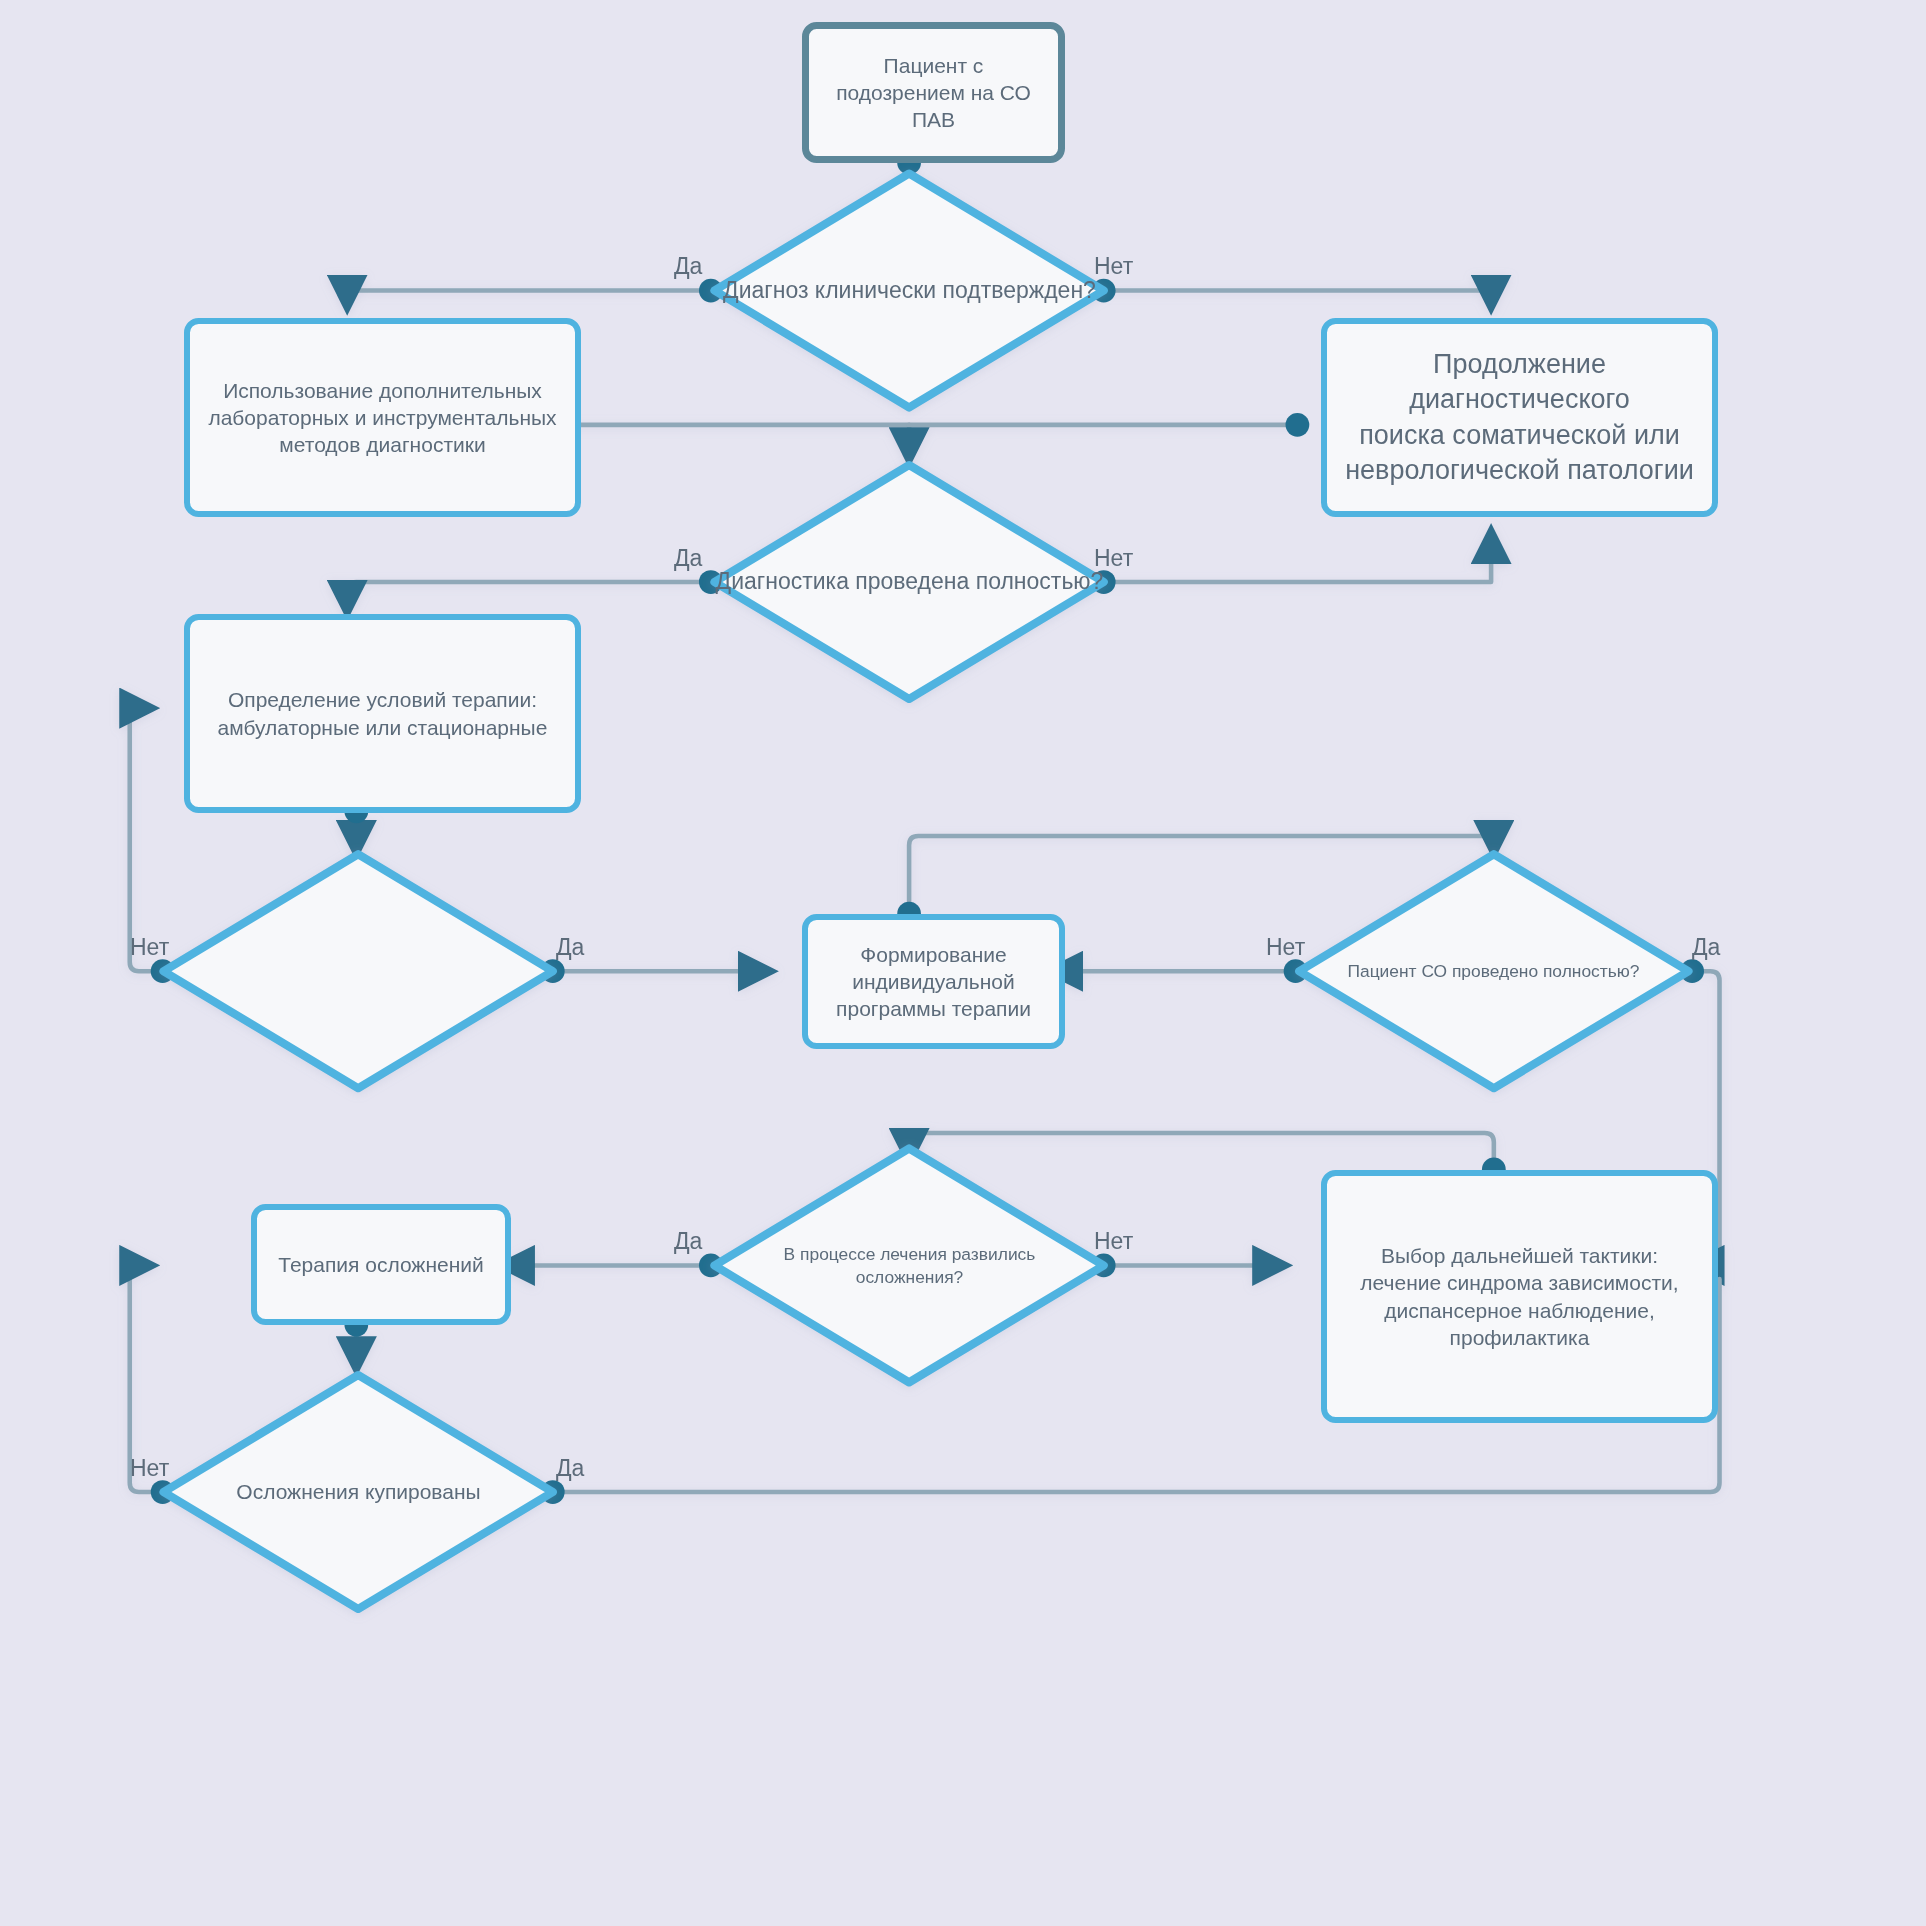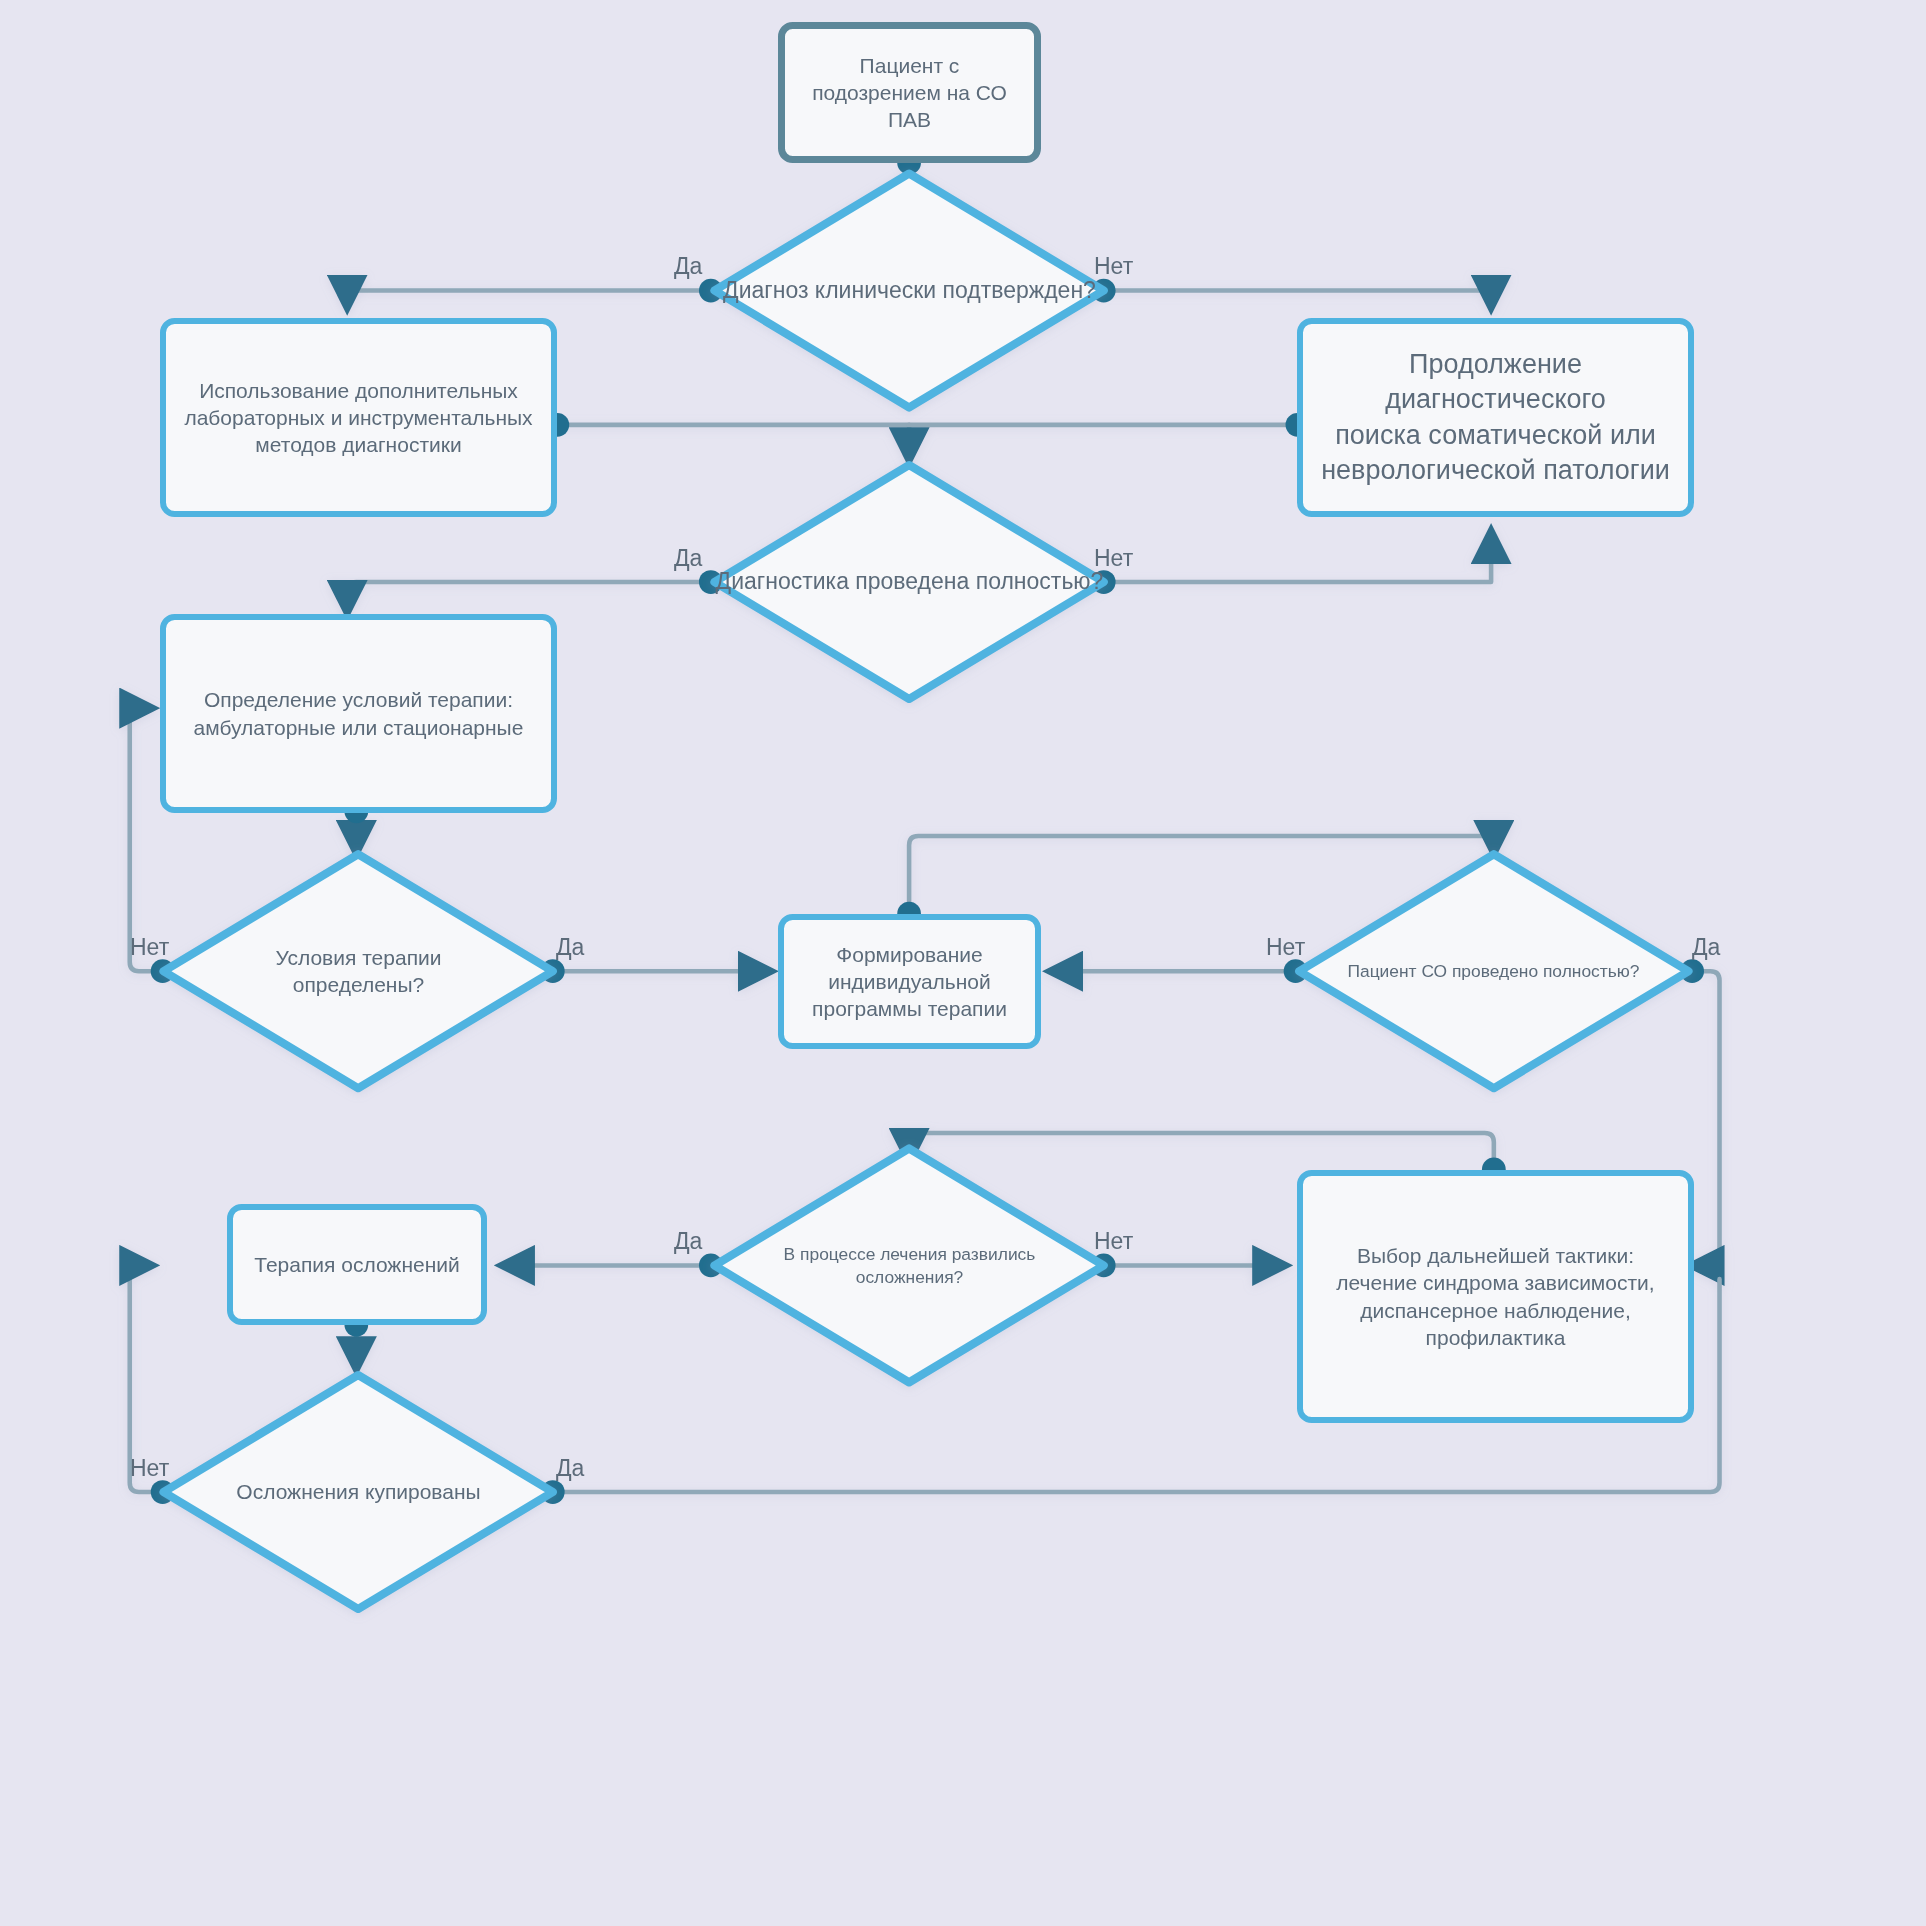--- a/index.html
+++ b/index.html
@@ -17,20 +17,21 @@
     box-sizing:border-box;
     background:#f7f8fa;
     border:6.4px solid #4FB3E0;
     border-radius:14.6px;
     display:flex;align-items:center;justify-content:center;
     text-align:center;
     color:#5c6b7a;
     line-height:1.3;
     white-space:pre-line;
     padding:5.5px 12.8px;
+    margin-left:24px;
   }
   .node.start{border-color:#5c8799;border-width:7.3px;}
   .node .txt{display:block;}
 
   .diamond{position:absolute;}
   .diamond .dlabel{
     position:absolute;left:0;top:0;width:100%;height:100%;
     display:flex;align-items:center;justify-content:center;
     text-align:center;color:#5c6b7a;line-height:1.3;
     white-space:pre-line;pointer-events:none;
@@ -167,24 +168,20 @@
   </div>
 
   <div class="diamond" style="left:715px;top:174px;width:389px;height:234px;">
     <div class="dlabel" style="font-size:23px;">Диагноз клинически подтвержден?</div>
   </div>
 
   <div class="diamond" style="left:715px;top:465px;width:389px;height:234px;">
     <div class="dlabel" style="font-size:23px;">Диагностика проведена полностью?</div>
   </div>
 
-  <div class="diamond" style="left:164px;top:854px;width:389px;height:234px;">
-    <div class="dlabel" style="font-size:21px;">Условия терапии
-определены?</div>
-  </div>
 
   <div class="diamond" style="left:1299px;top:854px;width:389px;height:234px;">
     <div class="dlabel" style="font-size:17.4px;">Пациент СО проведено полностью?</div>
   </div>
 
   <div class="diamond" style="left:715px;top:1149px;width:389px;height:234px;">
     <div class="dlabel" style="font-size:17.4px;">В процессе лечения развились
 осложнения?</div>
   </div>
 

